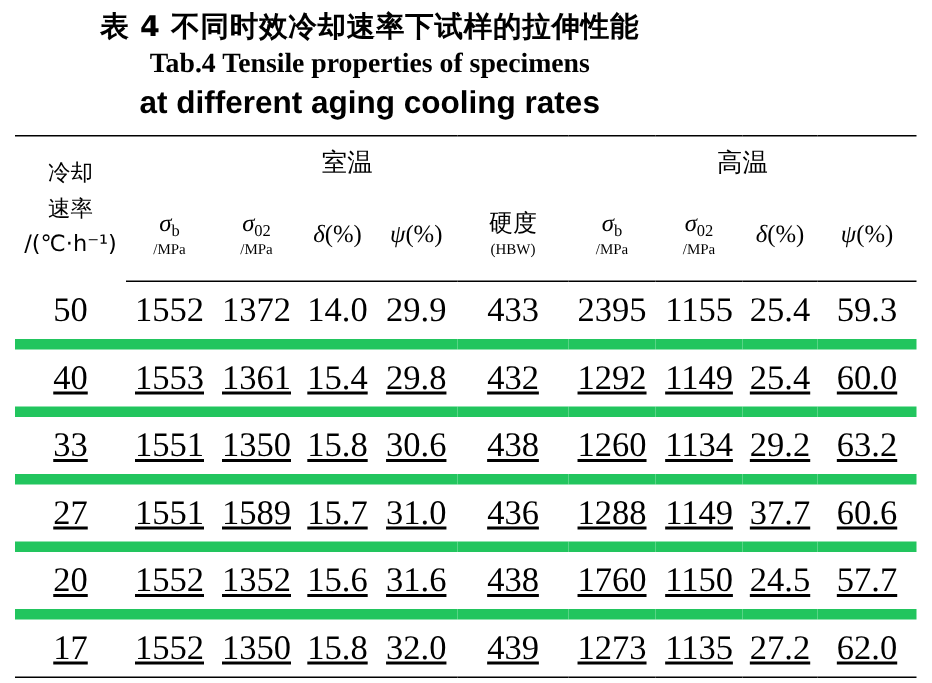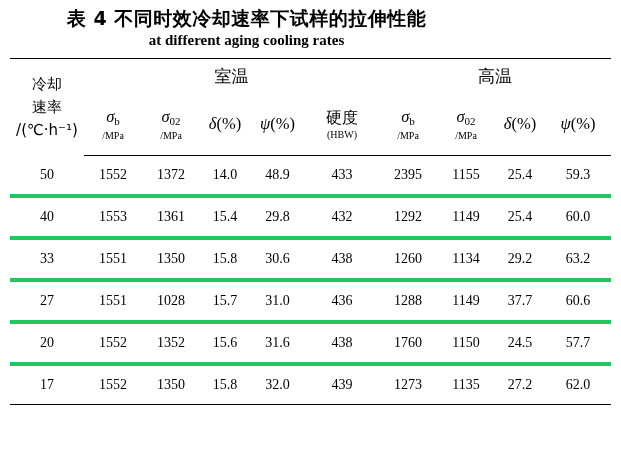--- a/index.html
+++ b/index.html
@@ -30,42 +30,42 @@
     font-weight: bold;
     font-size: 19px;
     letter-spacing: 0.5px;
   }
   .caption-en {
     font-family: "Liberation Serif", serif;
     font-weight: bold;
     font-size: 18.5px;
   }
   .caption-en2 {
-    font-family: Liberation Serif, serif;
+    font-family: Liberation Sans, sans-serif;
     font-weight: bold;
-    font-size: 15px;
+    font-size: 21px;
   }
   table.tbl {
     margin-top: 8px;
     width: 601px;
     border-collapse: collapse;
     font-size: 17px;
     table-layout: fixed;
   }
   table.tbl td, table.tbl th {
     border: 0;
     text-align: center;
     vertical-align: middle;
     font-weight: normal;
     padding: 0;
   }
   tr.hdr-top td { border-top: 1.6px solid #000; }
   tr.hdr-bottom td { border-bottom: 1.6px solid #000; }
   tr.last-row td { border-bottom: 1.6px solid #000; }
-  tr.body-row td { border-top: 4px solid #22c55e; }
+  tr.body-row td { border-top: 7px solid #22c55e; text-decoration: underline; }
   
   .vsep-left { border-left: 1px solid #000; }
 
   .colhdr-group {
     font-family: "DejaVu Sans", sans-serif;
     font-size: 17px;
     height: 34px;
     border-bottom: 1px solid #000;
     margin-top: 20px;
   }
@@ -77,31 +77,32 @@
     padding: 2px 0 4px 0;
   }
   .subhdr {
     height: 62px;
     font-size: 16.5px;
     line-height: 1.35;
   }
   .subhdr .l1 { display: block; }
   .subhdr .l2 { display: block; }
   sub { font-size: 11px; vertical-align: baseline; position: relative; top: 3px; }
-  .datarow td { height: 38px; font-size: 14px; }
+  .datarow td { height: 38px; font-size: 23px; }
   .unit { font-size: 10px; }
   .sym { font-style: italic; font-family: "Liberation Serif", serif; }
 </style>
 </head>
 <body>
 
 <div class="page">
 
   <div class="caption">
     <div class="caption-cn">表 4  不同时效冷却速率下试样的拉伸性能</div>
+    <div class="caption-en">Tab.4  Tensile properties of specimens</div>
     <div class="caption-en2">at different aging cooling rates</div>
   </div>
 
   <table class="tbl">
     <colgroup>
       <col style="width:74px">
       <col style="width:58px">
       <col style="width:58px">
       <col style="width:50px">
       <col style="width:55px">
@@ -155,21 +156,21 @@
           <span class="l1"><span class="sym">ψ</span>(%)</span>
         </td>
       </tr>
     </thead>
     <tbody>
       <tr class="datarow">
         <td>50</td>
         <td class="vsep-left">1552</td>
         <td>1372</td>
         <td>14.0</td>
-        <td>48.9</td>
+        <td>29.9</td>
         <td>433</td>
         <td class="vsep-left">2395</td>
         <td>1155</td>
         <td>25.4</td>
         <td>59.3</td>
       </tr>
       <tr class="datarow body-row">
         <td>40</td>
         <td class="vsep-left">1553</td>
         <td>1361</td>
@@ -189,21 +190,21 @@
         <td>30.6</td>
         <td>438</td>
         <td class="vsep-left">1260</td>
         <td>1134</td>
         <td>29.2</td>
         <td>63.2</td>
       </tr>
       <tr class="datarow body-row">
         <td>27</td>
         <td class="vsep-left">1551</td>
-        <td>1028</td>
+        <td>1589</td>
         <td>15.7</td>
         <td>31.0</td>
         <td>436</td>
         <td class="vsep-left">1288</td>
         <td>1149</td>
         <td>37.7</td>
         <td>60.6</td>
       </tr>
       <tr class="datarow body-row">
         <td>20</td>

